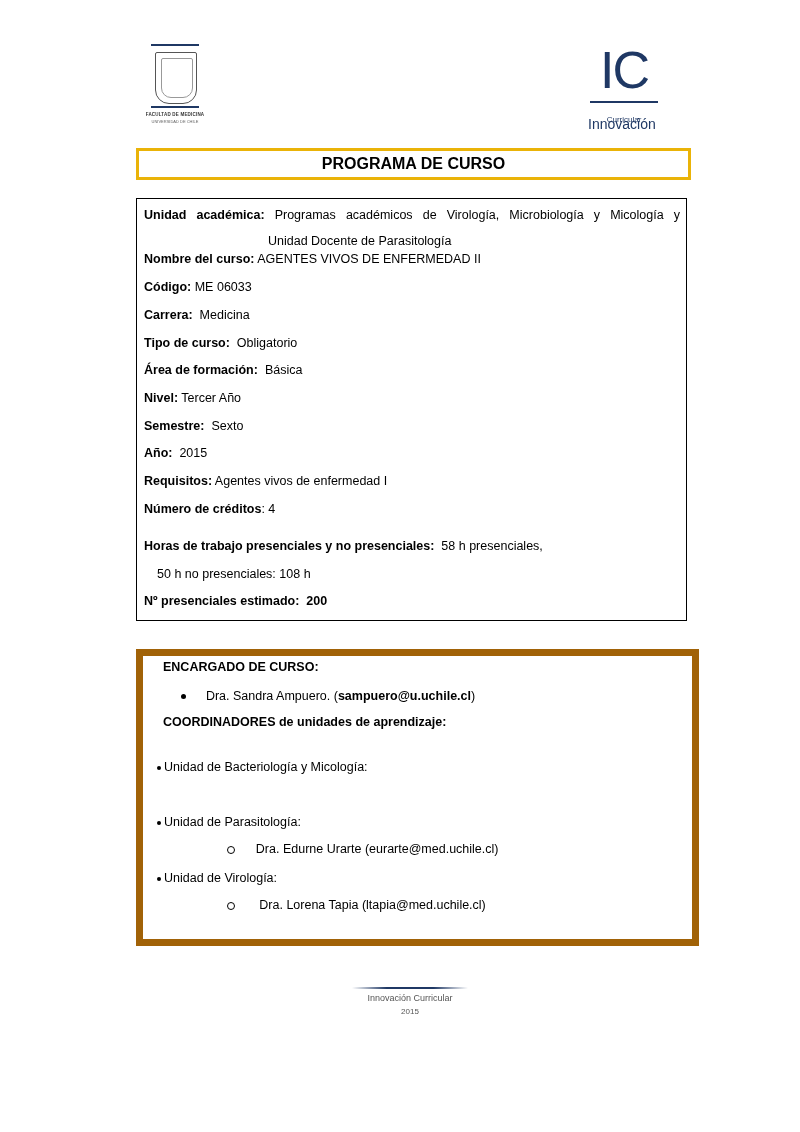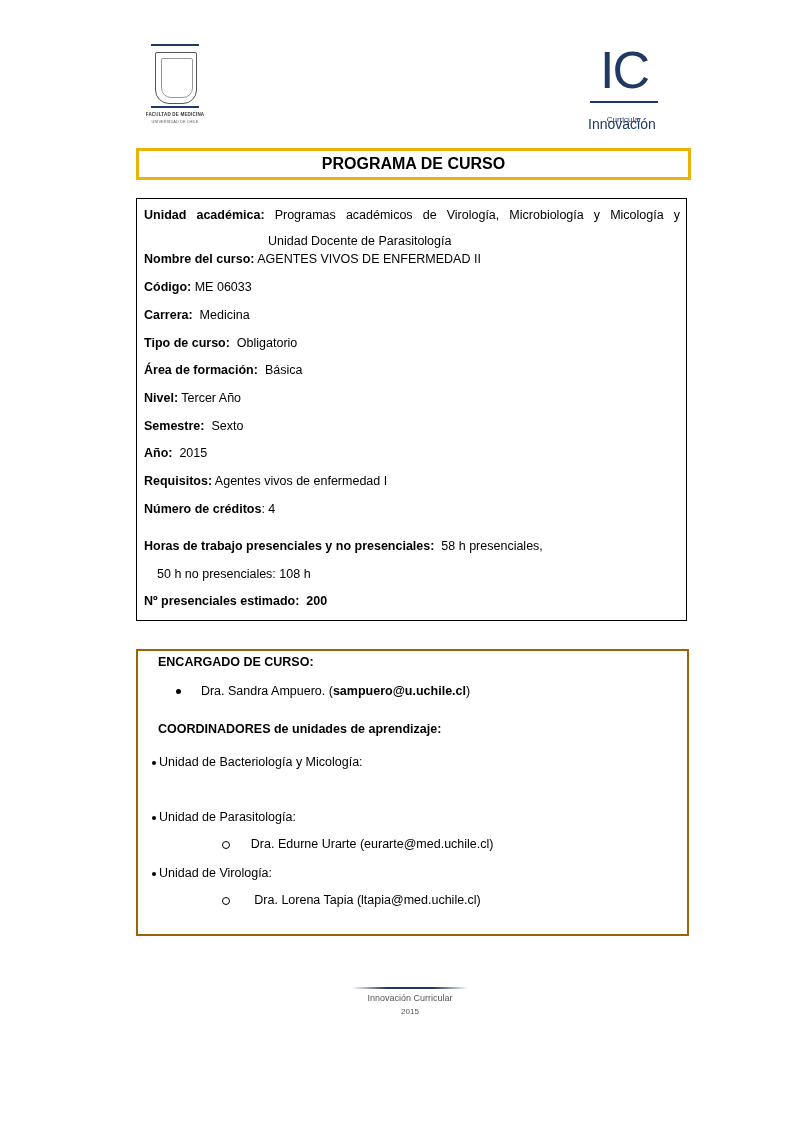--- a/index.html
+++ b/index.html
@@ -25,21 +25,21 @@
   .title-box { left:136px; top:148px; width:549px; height:26px; border:3px solid #eab308; display:flex; align-items:center; justify-content:center; }
   .title-box span { font-size:16px; font-weight:bold; }
 
   
   .info-box { left:136px; top:198px; width:549px; height:421px; border:1px solid #000; }
   .row { position:absolute; left:7px; font-size:12.5px; line-height:16px; white-space:nowrap; }
   .row b { font-weight:bold; }
   .justify { width:536px; text-align:justify; text-align-last:justify; white-space:normal; }
 
   
-  .staff-box { left:136px; top:649px; width:549px; height:283px; border:2px solid #a16207; }
+  .staff-box { left:136px; top:649px; width:549px; height:283px; border:7px solid #a16207; }
   .s { position:absolute; font-size:12.5px; line-height:16px; white-space:nowrap; }
   .bullet { display:inline-block; width:5px; height:5px; background:#000; border-radius:50%; vertical-align:middle; margin-right:6px; }
   .obullet { display:inline-block; width:6px; height:6px; border:1px solid #000; border-radius:50%; vertical-align:middle; }
 
   
   .footer { left:352px; top:987px; width:116px; height:34px; }
   .footer .rule { position:absolute; left:0; top:0; width:116px; height:2px; background:linear-gradient(to right, rgba(31,56,100,0), #1f3864 30%, #1f3864 70%, rgba(31,56,100,0)); }
   .footer .l1 { position:absolute; left:0; top:6px; width:116px; text-align:center; font-size:9px; color:#555; }
   .footer .l2 { position:absolute; left:0; top:20px; width:116px; text-align:center; font-size:8px; color:#555; }
 </style>
@@ -126,21 +126,21 @@
 
 <div class="abs staff-box">
   <div class="s" style="left:20px; top:3px;">
     <b>ENCARGADO DE CURSO:</b>
   </div>
   <div class="s" style="left:38px; top:32px;">
     <span class="bullet"></span>&nbsp;&nbsp;&nbsp;
     <span>Dra. Sandra Ampuero. (</span><b>sampuero@u.uchile.cl</b><span>)</span>
   </div>
 
-  <div class="s" style="left:20px; top:70px;font-weight:bold;">
+  <div class="s" style="left:20px; top:58px;font-weight:bold;">
     <b>COORDINADORES de unidades de aprendizaje:</b>
   </div>
 
   <div class="s" style="left:14px; top:103px;">
     <span class="bullet" style="width:4px;height:4px;margin-right:3px;"></span><span>Unidad de Bacteriología y Micología:</span>
   </div>
 
   <div class="s" style="left:14px; top:158px;">
     <span class="bullet" style="width:4px;height:4px;margin-right:3px;"></span><span>Unidad de Parasitología:</span>
   </div>

